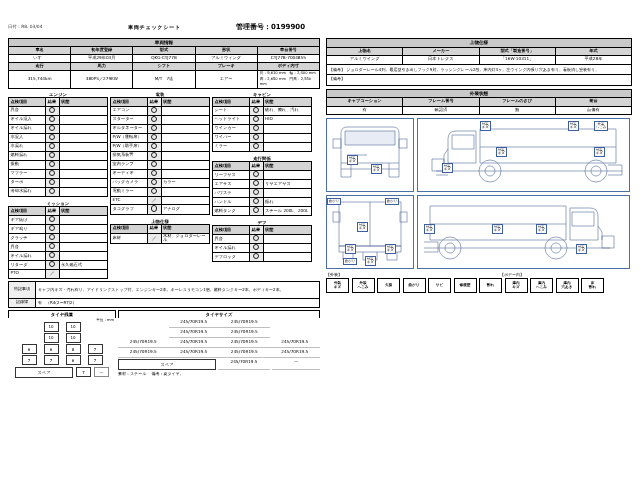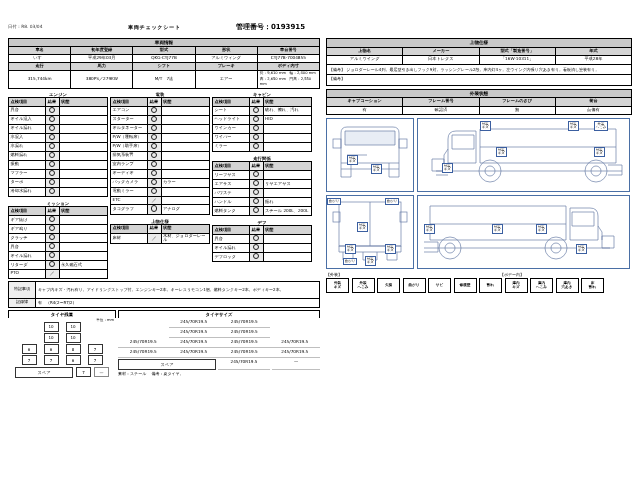--- a/index.html
+++ b/index.html
@@ -97,21 +97,21 @@
         line-height:1.05;font-weight:bold;}
 </style>
 </head>
 <body>
 
 <div class="page">
 
   <div class="topbar">
     <div class="doc-date">日付：R8. 03/04</div>
     <div class="doc-title">車両チェックシート</div>
-    <div class="doc-ctrl">管理番号：0193915</div>
+    <div class="doc-ctrl">管理番号：0199900</div>
   </div>
 
   <div class="left">
 
     <table>
       <tbody>
           <tr>
             <td class="sec" colspan="5">車両情報</td>
           </tr>
       <tr>

